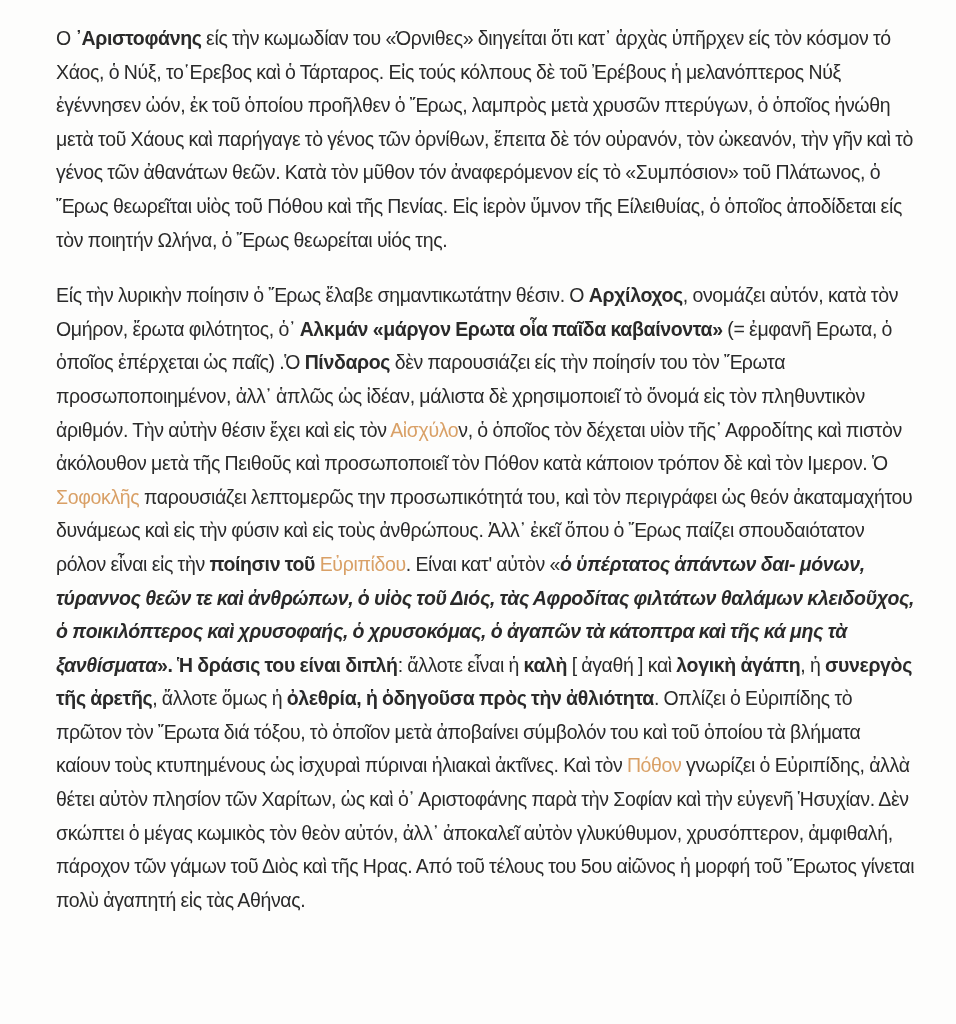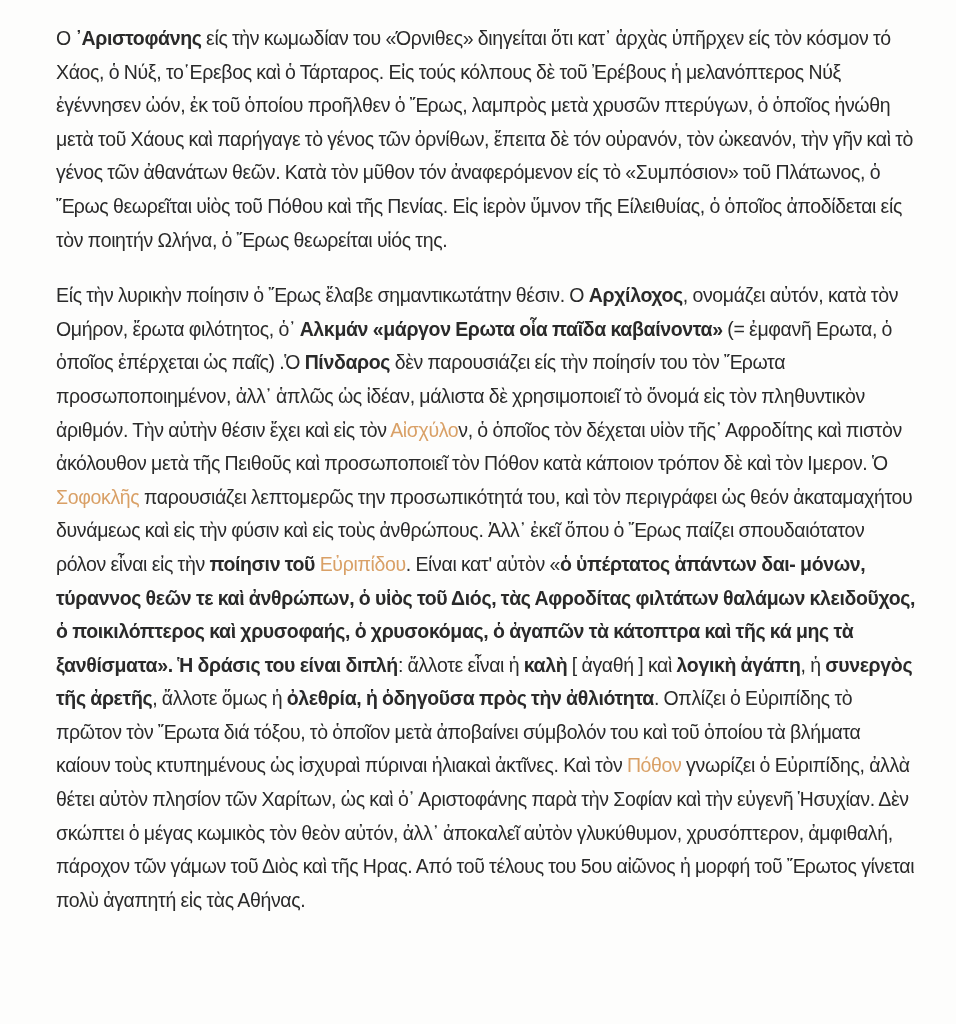--- a/index.html
+++ b/index.html
@@ -11,21 +11,21 @@
   }
   .page { padding: 22px 40px 0 56px; }
   .para {
     font-size: 19.5px;
     line-height: 33.6px;
     letter-spacing: -0.35px;
     margin: 0 0 22px 0;
     word-spacing: -0.5px;
   }
   .b { font-weight: bold; }
-  .bi { font-weight: bold; }
+  .bi { font-weight: bold; font-style: italic; }
   .hl { color:#d9a066;text-align:right; }
 </style>
 </head>
 <body>
 
 <div class="page">
   <p class="para"><span>Ο </span><span class="b">᾿Αριστοφάνης</span><span> είς τὴν κωμωδίαν του «Όρνιθες» διηγείται ὅτι κατ᾿  ἀρχὰς ὑπῆρχεν είς τὸν κόσμον τό Χάος, ὁ Νύξ, το῾Ερεβος καὶ ὁ Τάρταρος. Εἰς τούς κόλπους δὲ τοῦ Ἐρέβους ἡ μελανόπτερος Νύξ ἐγέννησεν ὠόν, ἐκ τοῦ ὁποίου προῆλθεν ὁ Ἔρως, λαμπρὸς μετὰ χρυσῶν πτερύγων, ὁ ὁποῖος ἡνώθη μετὰ τοῦ Χάους καὶ παρήγαγε τὸ γένος τῶν ὀρνίθων, ἔπειτα δὲ τόν οὐρανόν, τὸν ὠκεανόν, τὴν γῆν καὶ τὸ γένος τῶν ἀθανάτων θεῶν. Κατὰ τὸν μῦθον τόν ἀναφερόμενον είς τὸ «Συμπόσιον» τοῦ Πλάτωνος, ὁ Ἔρως θεωρεῖται υἱὸς τοῦ Πόθου καὶ τῆς Πενίας. Εἰς ἱερὸν ὕμνον τῆς Είλειθυίας, ὁ ὁποῖος ἀποδίδεται είς τὸν ποιητήν Ωλήνα, ὁ Ἔρως θεωρείται υἱός της.</span></p>
   <p class="para"><span>Είς τὴν λυρικὴν ποίησιν ὁ Ἔρως ἔλαβε σημαντικωτάτην θέσιν. Ο </span><span class="b">Αρχίλοχος</span><span>, ονομάζει αὐτόν, κατὰ τὸν Ομήρον, ἔρωτα φιλότητος, ὁ᾿ </span><span class="b">Αλκμάν «μάργον Ερωτα οἷα παῖδα καβαίνοντα»</span><span> (= ἐμφανῆ Ερωτα, ὁ ὁποῖος ἐπέρχεται ὡς παῖς) .Ὁ </span><span class="b">Πίνδαρος</span><span> δὲν παρουσιάζει είς τὴν ποίησίν του τὸν Ἔρωτα προσωποποιημένον, ἀλλ᾿  ἁπλῶς ὡς ἰδέαν, μάλιστα δὲ χρησιμοποιεῖ τὸ ὄνομά εἰς τὸν πληθυντικὸν ἀριθμόν. Τὴν αὐτὴν θέσιν ἔχει καὶ εἰς τὸν </span><span class="hl" style="color: rgb(217, 160, 102);">Αἰσχύλο</span><span>ν, ὁ ὁποῖος τὸν δέχεται υἱὸν τῆς᾿ Αφροδίτης καὶ πιστὸν ἀκόλουθον μετὰ τῆς Πειθοῦς καὶ προσωποποιεῖ τὸν Πόθον κατὰ κάποιον τρόπον δὲ καὶ τὸν Ιμερον. Ὁ </span><span class="hl" style="color: rgb(217, 160, 102);">Σοφοκλῆς</span><span> παρουσιάζει λεπτομερῶς την προσωπικότητά του, καὶ τὸν περιγράφει ὡς θεόν ἀκαταμαχήτου δυνάμεως καὶ εἰς τὴν φύσιν καὶ εἰς τοὺς ἀνθρώπους. Ἀλλ᾿  ἐκεῖ ὅπου ὁ Ἔρως παίζει σπουδαιότατον ρόλον εἶναι εἰς τὴν </span><span class="b">ποίησιν τοῦ </span><span class="hl" style="color: rgb(217, 160, 102);">Εὐριπίδου</span><span>. Είναι κατ' αὐτὸν «</span><span class="bi">ὁ ὑπέρτατος ἁπάντων δαι- μόνων, τύραννος θεῶν τε καὶ ἀνθρώπων, ὁ υἱὸς τοῦ Διός, τὰς Αφροδίτας φιλτάτων θαλάμων κλειδοῦχος, ὁ ποικιλόπτερος καὶ χρυσοφαής, ὁ χρυσοκόμας, ὁ ἀγαπῶν τὰ κάτοπτρα καὶ τῆς κά μης τὰ ξανθίσματα</span><span class="b">». </span><span class="b">Ἡ δράσις του είναι διπλή</span><span>: ἄλλοτε εἶναι ἡ </span><span class="b">καλὴ</span><span> [ ἀγαθή ] καὶ </span><span class="b">λογικὴ ἀγάπη</span><span>, ἡ </span><span class="b">συνεργὸς τῆς ἀρετῆς</span><span>, ἄλλοτε ὅμως ἡ </span><span class="b">ὀλεθρία, ἡ ὁδηγοῦσα πρὸς τὴν ἀθλιότητα</span><span>. Οπλίζει ὁ Εὐριπίδης τὸ πρῶτον τὸν Ἔρωτα διά τόξου, τὸ ὁποῖον μετὰ ἀποβαίνει σύμβολόν του καὶ τοῦ ὁποίου τὰ βλήματα καίουν τοὺς κτυπημένους ὡς ἰσχυραὶ πύριναι ἡλιακαὶ ἀκτῖνες. Καὶ τὸν </span><span class="hl" style="color: rgb(217, 160, 102);">Πόθον</span><span> γνωρίζει ὁ Εὐριπίδης, ἀλλὰ θέτει αὐτὸν πλησίον τῶν Χαρίτων, ὡς καὶ ὁ᾿ Αριστοφάνης παρὰ τὴν Σοφίαν καὶ τὴν εὐγενῆ Ἡσυχίαν. Δὲν σκώπτει ὁ μέγας κωμικὸς τὸν θεὸν αὐτόν, ἀλλ᾿  ἀποκαλεῖ αὐτὸν γλυκύθυμον, χρυσόπτερον, ἀμφιθαλή, πάροχον τῶν γάμων τοῦ Διὸς καὶ τῆς Ηρας. Από τοῦ τέλους του 5ου αἰῶνος ἡ μορφή τοῦ Ἔρωτος γίνεται πολὺ ἀγαπητή εἰς τὰς Αθήνας.</span></p>
 </div>
 

